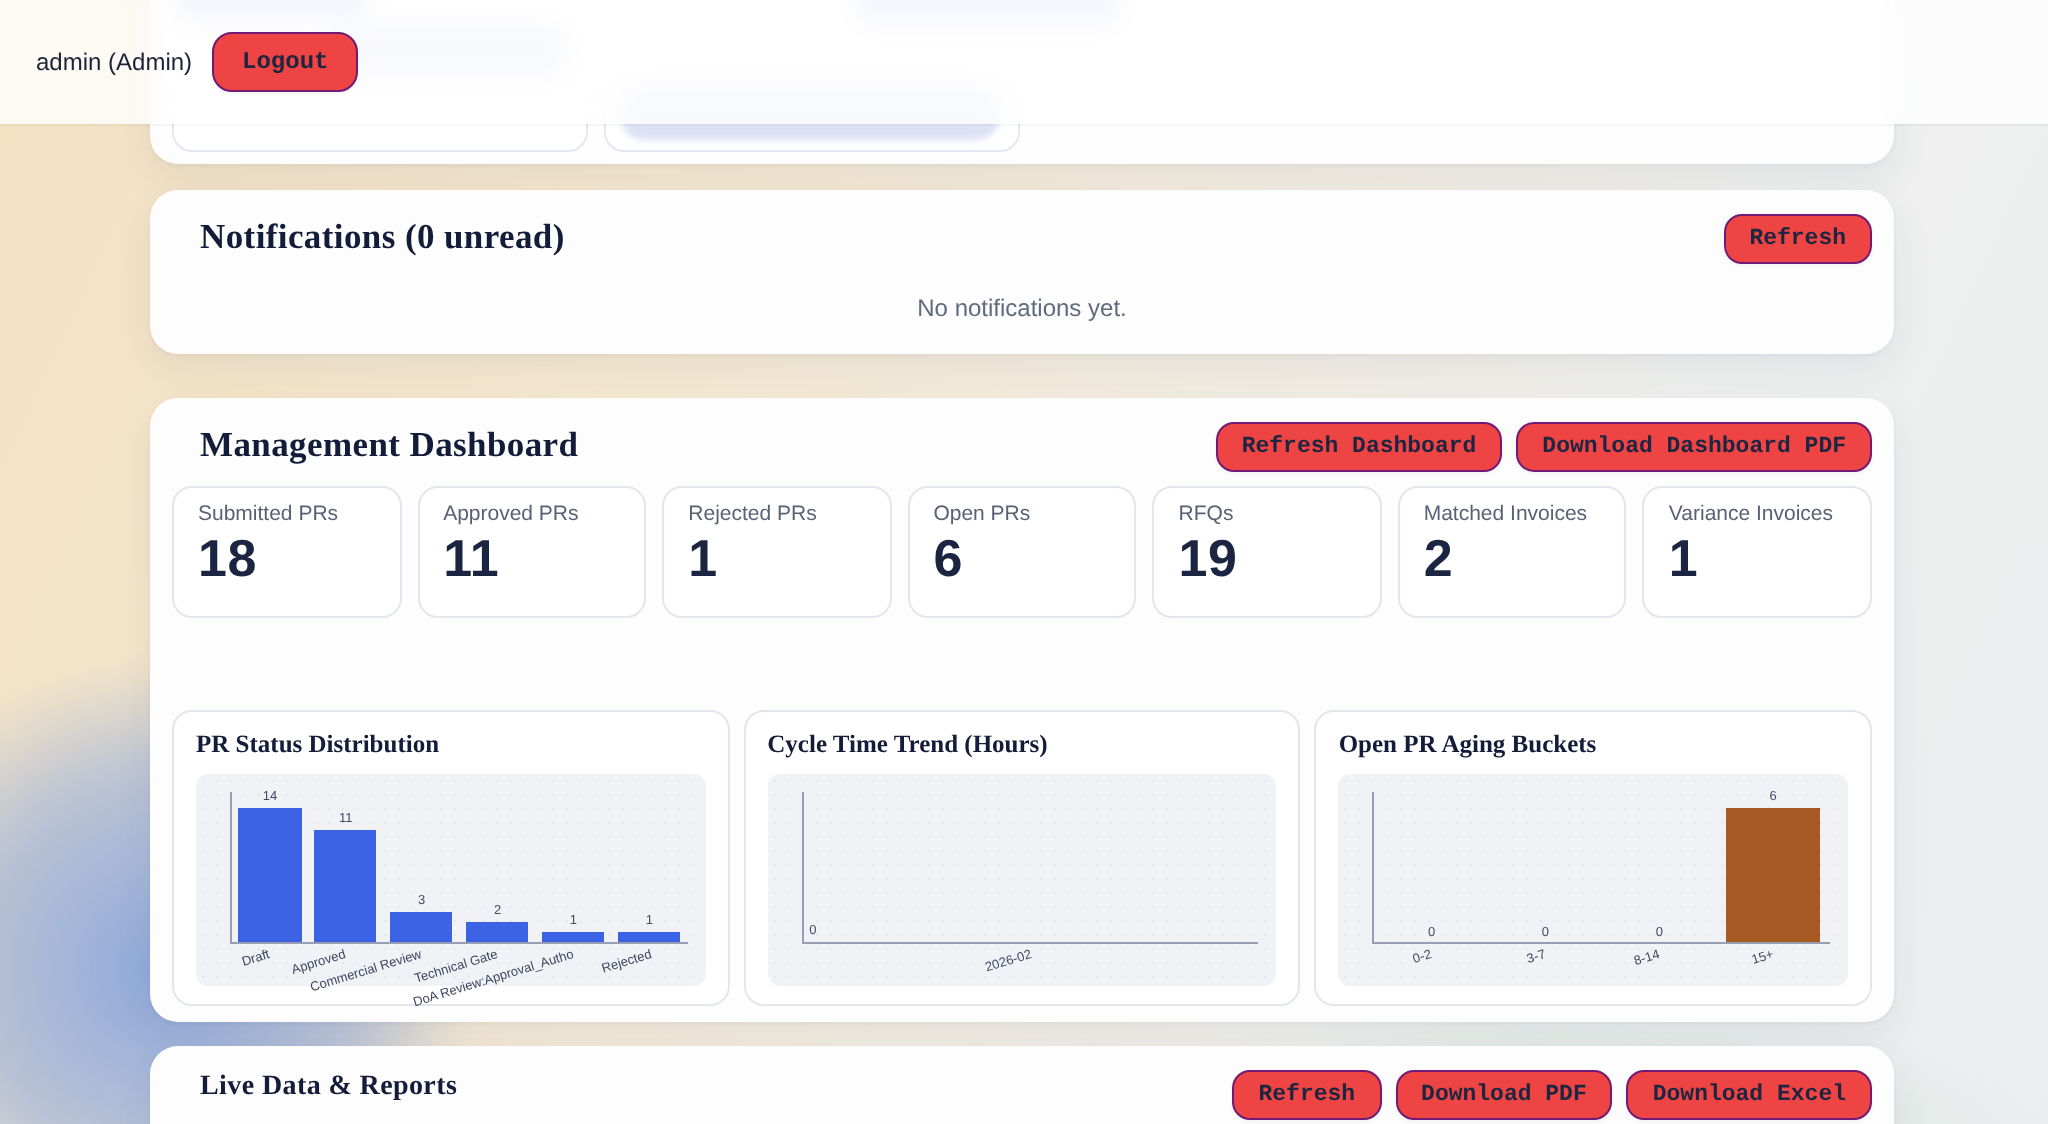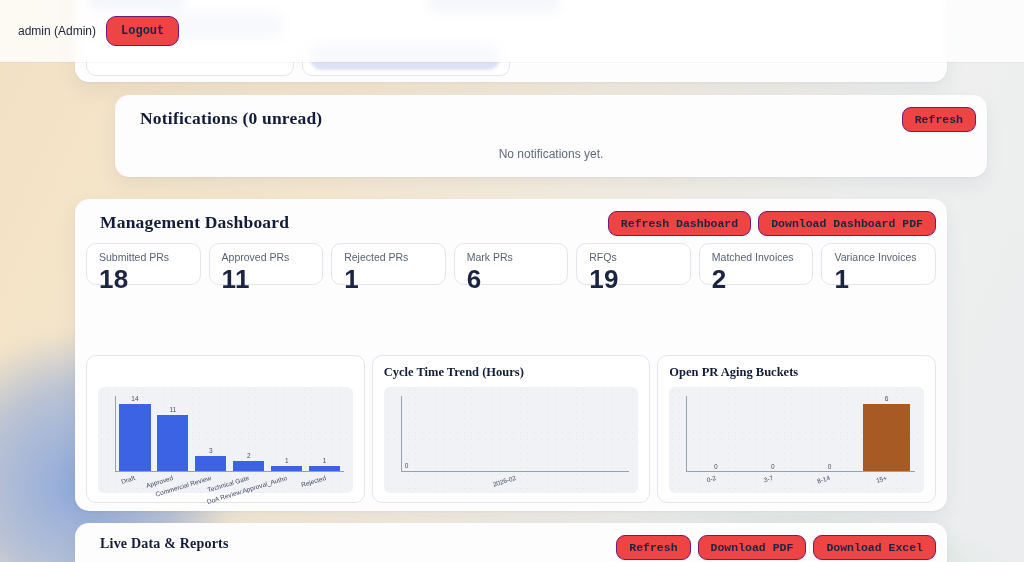--- a/index.html
+++ b/index.html
@@ -68,32 +68,32 @@
   }
   .btn.lg { padding:7px 14px; font-size:12px; border-radius:10px; }
 
   h2.sec-title {
     font-family:"Liberation Serif", serif; font-size:17.5px; font-weight:700; color:#131c38;
     position:absolute; left:25px; top:13px; letter-spacing:.2px;
   }
   .sec-btns { position:absolute; right:11px; top:12px; display:flex; gap:7px; }
 
   
-  .notif-card { top:95px; height:82px;margin-left:40px; }
+  .notif-card { top:95px; height:82px; }
   .empty-msg { position:absolute; top:52px; left:0; width:100%; text-align:center;
     font-size:12px; color:#5f6b7d; }
 
   
   .dash-card { top:199px; height:312px; }
   .stats-grid {
     position:absolute; left:11px; right:11px; top:44px;
     display:grid; grid-template-columns:repeat(7,1fr); gap:6px 8px;
   }
   .stat-card {
-    height:42px; background:#fff; border:1px solid #e4e6ee; border-radius:10px;
+    height:66px; background:#fff; border:1px solid #e4e6ee; border-radius:10px;
     padding:7px 12px 0 12px;
   }
   .stat-label { font-size:10.5px; color:#596274; }
   .stat-value { font-size:26px; font-weight:700; color:#1b2440; margin-top:1px; letter-spacing:.3px; }
 
   .charts-grid {
     position:absolute; left:11px; right:11px; top:156px; height:148px;
     display:grid; grid-template-columns:repeat(3,1fr); gap:7px;
   }
   .chart-card { background:#fff; border:1px solid #e4e6ee; border-radius:10px; padding:9px 11px; position:relative; }
@@ -167,39 +167,40 @@
     </div>
     <div class="stat-card">
       <div class="stat-label">Approved PRs</div>
       <div class="stat-value">11</div>
     </div>
     <div class="stat-card">
       <div class="stat-label">Rejected PRs</div>
       <div class="stat-value">1</div>
     </div>
     <div class="stat-card">
-      <div class="stat-label">Mark PRs</div>
+      <div class="stat-label">Open PRs</div>
       <div class="stat-value">6</div>
     </div>
     <div class="stat-card">
       <div class="stat-label">RFQs</div>
       <div class="stat-value">19</div>
     </div>
     <div class="stat-card">
       <div class="stat-label">Matched Invoices</div>
       <div class="stat-value">2</div>
     </div>
     <div class="stat-card">
       <div class="stat-label">Variance Invoices</div>
       <div class="stat-value">1</div>
     </div>
   </div>
 
   <div class="charts-grid">
     <div class="chart-card">
+      <div class="chart-title">PR Status Distribution</div>
       <div class="plot">
         <div class="plot-box">
             <div class="bar-slot">
               <span class="bar-val">14</span>
               <div class="bar" style="height: 95.2381%; background: rgb(59, 99, 227);"></div>
             </div>
             <div class="bar-slot">
               <span class="bar-val">11</span>
               <div class="bar" style="height: 74.8299%; background: rgb(59, 99, 227);"></div>
             </div>

